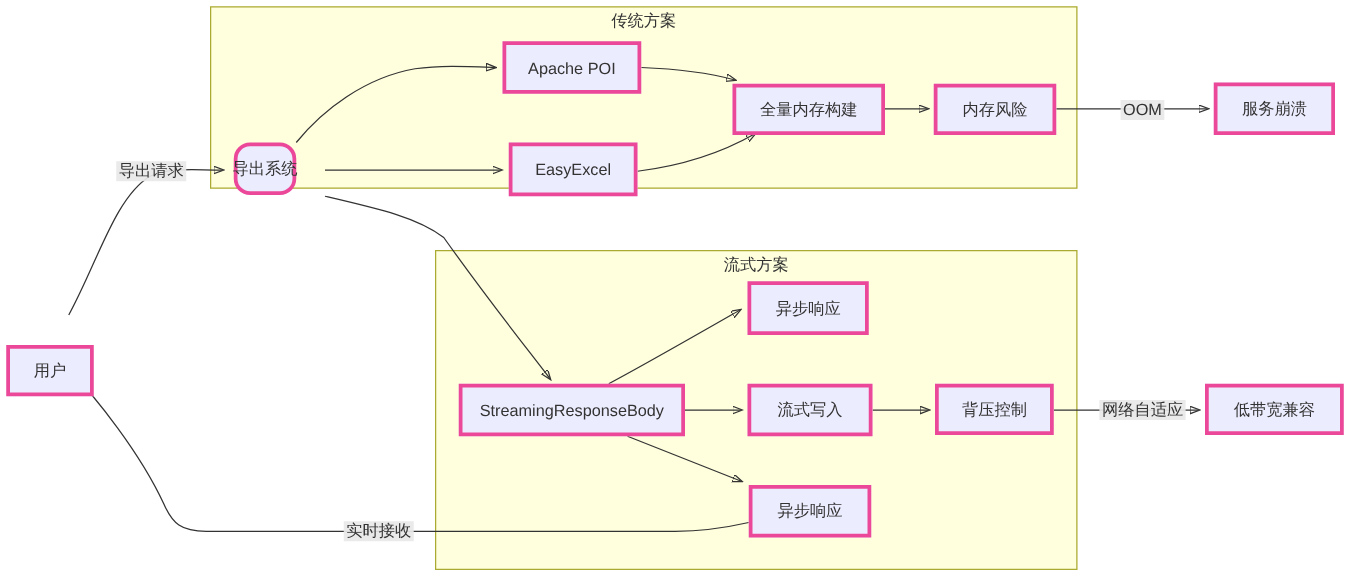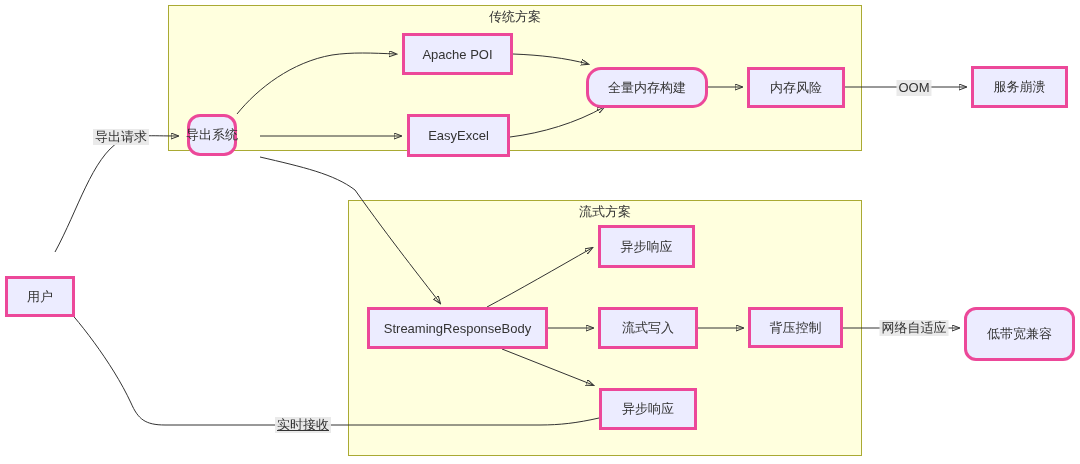--- a/index.html
+++ b/index.html
@@ -61,28 +61,28 @@
     <path d="M 502 349 L 593 385" marker-end="url(#arrow)"></path>
     <path d="M 698 328 L 743 328" marker-end="url(#arrow)"></path>
     <path d="M 843 328 L 959 328" marker-end="url(#arrow)"></path>
     <path d="M 599 418 C 577 423, 560 425, 540 425 L 165 425 C 145 425, 138 419, 131 403 C 112 362, 76 317, 57 298" marker-end="url(#arrow)"></path>
   </svg>
 
   <div class="node" style="left:5px; top:252px; width:70px; height:41px;margin-top:24px;">用户</div>
   <div class="node rounded" style="left:187px; top:114px; width:50px; height:42px;border-radius:13px;">导出系统</div>
   <div class="node" style="left:402px; top:33px; width:111px; height:42px;">Apache POI</div>
   <div class="node" style="left:407px; top:114px; width:103px; height:43px;">EasyExcel</div>
-  <div class="node" style="left:586px; top:67px; width:122px; height:41px;border-radius:15px;">全量内存构建</div>
+  <div class="node" style="left:586px; top:67px; width:122px; height:41px;">全量内存构建</div>
   <div class="node" style="left:747px; top:67px; width:98px; height:41px;">内存风险</div>
   <div class="node" style="left:971px; top:66px; width:97px; height:42px;">服务崩溃</div>
   <div class="node" style="left:598px; top:225px; width:97px; height:43px;">异步响应</div>
   <div class="node" style="left:367px; top:307px; width:181px; height:42px;">StreamingResponseBody</div>
   <div class="node" style="left:598px; top:307px; width:100px; height:42px;">流式写入</div>
   <div class="node" style="left:748px; top:307px; width:95px; height:41px;">背压控制</div>
-  <div class="node" style="left:964px; top:307px; width:111px; height:54px;border-radius:12px;">低带宽兼容</div>
+  <div class="node" style="left:964px; top:307px; width:111px; height:41px;">低带宽兼容</div>
   <div class="node" style="left:599px; top:388px; width:98px; height:42px;">异步响应</div>
 
   <span class="edge-label" style="left:121px; top:137px;">导出请求</span>
   <span class="edge-label" style="left:914px; top:88px;">OOM</span>
   <span class="edge-label" style="left:914px; top:328px;">网络自适应</span>
-  <span class="edge-label" style="left:303px; top:425px;text-decoration:underline;">实时接收</span>
+  <span class="edge-label" style="left:303px; top:425px;">实时接收</span>
 
 </div>
 
 </body></html>

